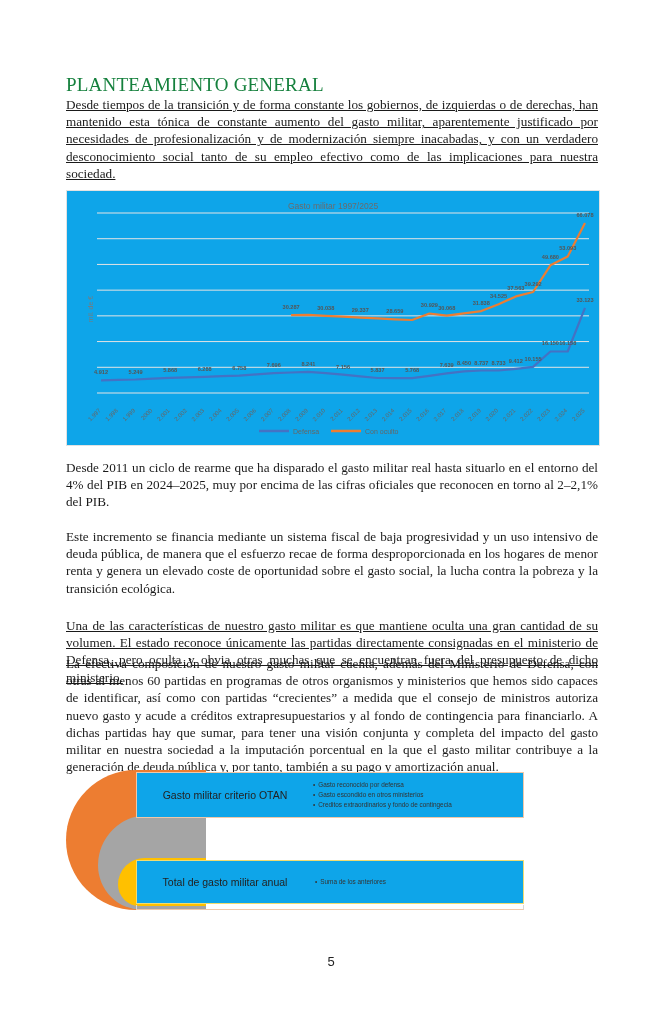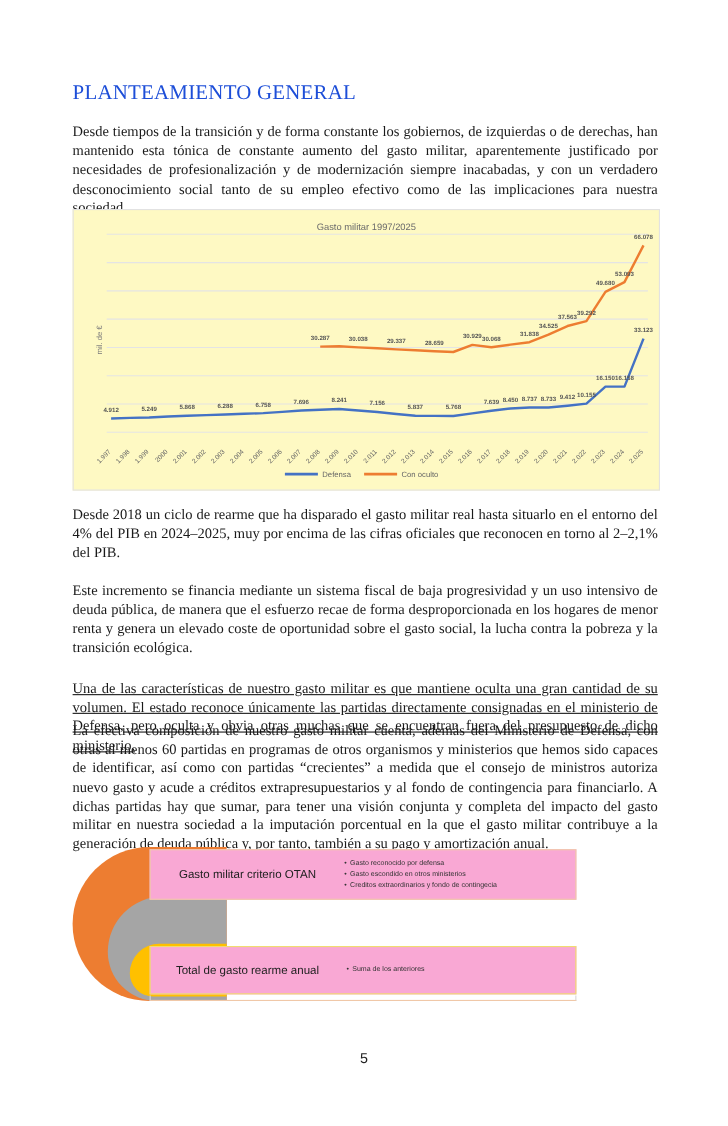--- a/index.html
+++ b/index.html
@@ -1,45 +1,45 @@
 <!DOCTYPE html>
 <html><head>
 <meta charset="utf-8">
 <style>
   html, body { margin: 0; padding: 0; background: #ffffff; }
   body { width: 662px; height: 1024px; position: relative; overflow: hidden;
          font-family: "Liberation Serif", serif; color: #1a1a1a; }
   .page { position: absolute; left: 0; top: 0; width: 662px; height: 1024px; }
-  .title { position: absolute; left: 66px; top: 74px; font-size: 19px; color: #1d4ed8;
+  .title { position: absolute; left: 66px; top: 74px; font-size: 19px; color: #15803d;
            font-family: "Liberation Serif", serif; letter-spacing: 0.2px; }
   .para { position: absolute; left: 66px; width: 532px; font-size: 13.2px; line-height: 17.2px;
           text-align: justify; margin: 0; }
-  #p1 { top: 111px; }
+  #p1 { top: 96px; text-decoration: underline; }
   #p2 { top: 459px; }
   #p3 { top: 528px; }
   #p4 { top: 617px; text-decoration: underline; }
   #p5 { top: 655px; }
   .chart-box { position: absolute; left: 66px; top: 190px; width: 532px; height: 254px;
-               border: 1px solid #e2e2e2; background: #fef9c3; }
+               border: 1px solid #e2e2e2; background: #0ea5e9; }
   .chart-box svg { position: absolute; left: 0; top: 0; }
   .chart-title { font-family: "Liberation Sans", sans-serif; font-size: 8.5px; fill: #6b6b6b; }
   .ylabel { font-family: "Liberation Sans", sans-serif; font-size: 7px; fill: #7a7a7a; }
   .tick { font-family: "Liberation Sans", sans-serif; font-size: 6px; fill: #666; }
   .dlabel { font-family: "Liberation Sans", sans-serif; font-size: 5.6px; font-weight: bold; fill: #555; }
   .legend-text { font-family: "Liberation Sans", sans-serif; font-size: 7px; fill: #666; }
   .grid { stroke: #e4e4e4; stroke-width: 1; }
 
   .diagram { position: absolute; left: 66px; top: 770px; width: 460px; height: 145px; }
   .arc-outer { position: absolute; left: 0; top: 0; width: 140px; height: 140px; border-radius: 70px 0 0 70px;
                background: #ed7d31; }
   .arc-mid { position: absolute; left: 32px; top: 45px; width: 108px; height: 95px; border-radius: 54px 0 0 48px;
              background: #a5a5a5; }
   .arc-inner { position: absolute; left: 52px; top: 88px; width: 88px; height: 48px; border-radius: 30px 0 0 24px;
                background: #ffc000; }
-  .row { position: absolute; left: 70px; width: 386px; background: #f9a8d4; display: flex; align-items: center; }
+  .row { position: absolute; left: 70px; width: 386px; background: #0ea5e9; display: flex; align-items: center; }
   .row1 { top: 2px; height: 44px; border: 1px solid #f0c8a8; }
   .row2 { top: 48px; height: 40px; border: 1px solid #d4d4d4; }
   .row3 { top: 90px; height: 42px; border: 1px solid #f0dc70; }
   .row-bottom { position: absolute; left: 70px; top: 135px; width: 386px; height: 4px; border: 1px solid #d8d8d8; border-top: none; border-bottom: 1px solid #f0c8a8; }
   .row-label { width: 176px; text-align: center; font-family: "Liberation Sans", sans-serif; font-size: 10.5px; color: #222; }
   .row-items { list-style: none; margin: 0; padding: 0; font-family: "Liberation Sans", sans-serif; font-size: 6.4px; line-height: 10px; color: #333; }
   .row-items li::before { content: "\2022"; margin-right: 3px; }
   .row2 .row-items { margin-left: 14px; }
   .row3 .row-items { margin-left: 2px; }
   .page-number { position: absolute; left: 0; width: 662px; top: 954px; text-align: center;
@@ -184,40 +184,40 @@
         </g>
       <g>
         <line x1="192" y1="240" x2="222" y2="240" stroke="#4472c4" stroke-width="2.5"></line>
         <text class="legend-text" x="226" y="243">Defensa</text>
         <line x1="264" y1="240" x2="294" y2="240" stroke="#ed7d31" stroke-width="2.5"></line>
         <text class="legend-text" x="298" y="243">Con oculto</text>
       </g>
     </svg>
   </div>
 
-  <p class="para" id="p2">Desde 2018 un ciclo de rearme que ha disparado el gasto militar real hasta situarlo en el entorno del 4% del PIB en 2024–2025, muy por encima de las cifras oficiales que reconocen en torno al 2–2,1% del PIB.</p>
+  <p class="para" id="p2">Desde 2011 un ciclo de rearme que ha disparado el gasto militar real hasta situarlo en el entorno del 4% del PIB en 2024–2025, muy por encima de las cifras oficiales que reconocen en torno al 2–2,1% del PIB.</p>
   <p class="para" id="p3">Este incremento se financia mediante un sistema fiscal de baja progresividad y un uso intensivo de deuda pública, de manera que el esfuerzo recae de forma desproporcionada en los hogares de menor renta y genera un elevado coste de oportunidad sobre el gasto social, la lucha contra la pobreza y la transición ecológica.</p>
   <p class="para" id="p4">Una de las características de nuestro gasto militar es que mantiene oculta una gran cantidad de su volumen. El estado reconoce únicamente las partidas directamente consignadas en el ministerio de Defensa, pero oculta y obvia otras muchas que se encuentran fuera del presupuesto de dicho ministerio.</p>
   <p class="para" id="p5">La efectiva composición de nuestro gasto militar cuenta, además del Ministerio de Defensa, con otras al menos 60 partidas en programas de otros organismos y ministerios que hemos sido capaces de identificar, así como con partidas “crecientes” a medida que el consejo de ministros autoriza nuevo gasto y acude a créditos extrapresupuestarios y al fondo de contingencia para financiarlo. A dichas partidas hay que sumar, para tener una visión conjunta y completa del impacto del gasto militar en nuestra sociedad a la imputación porcentual en la que el gasto militar contribuye a la generación de deuda pública y, por tanto, también a su pago y amortización anual.</p>
 
   <div class="diagram">
     <div class="arc-outer"></div>
     <div class="arc-mid"></div>
     <div class="arc-inner"></div>
 
     <div class="row row1">
       <div class="row-label">Gasto militar criterio OTAN</div>
       <ul class="row-items">
         <li>Gasto reconocido por defensa</li>
         <li>Gasto escondido en otros ministerios</li>
         <li>Creditos extraordinarios y fondo de contingecia</li>
       </ul>
     </div>
     <div class="row row3">
-      <div class="row-label">Total de gasto rearme anual</div>
+      <div class="row-label">Total de gasto militar anual</div>
       <ul class="row-items">
         <li>Suma de los anteriores</li>
       </ul>
     </div>
     <div class="row-bottom"></div>
   </div>
 
   <div class="page-number">5</div>
 </div>
 

